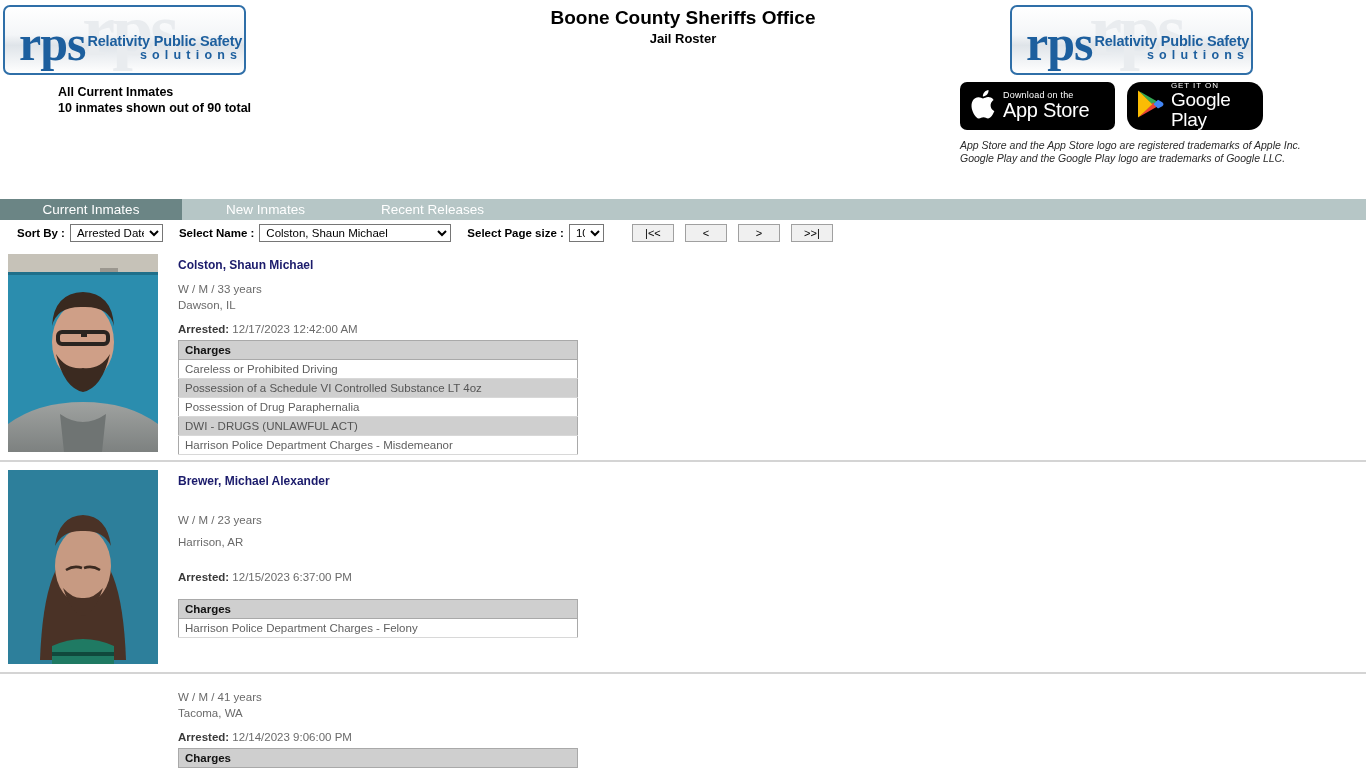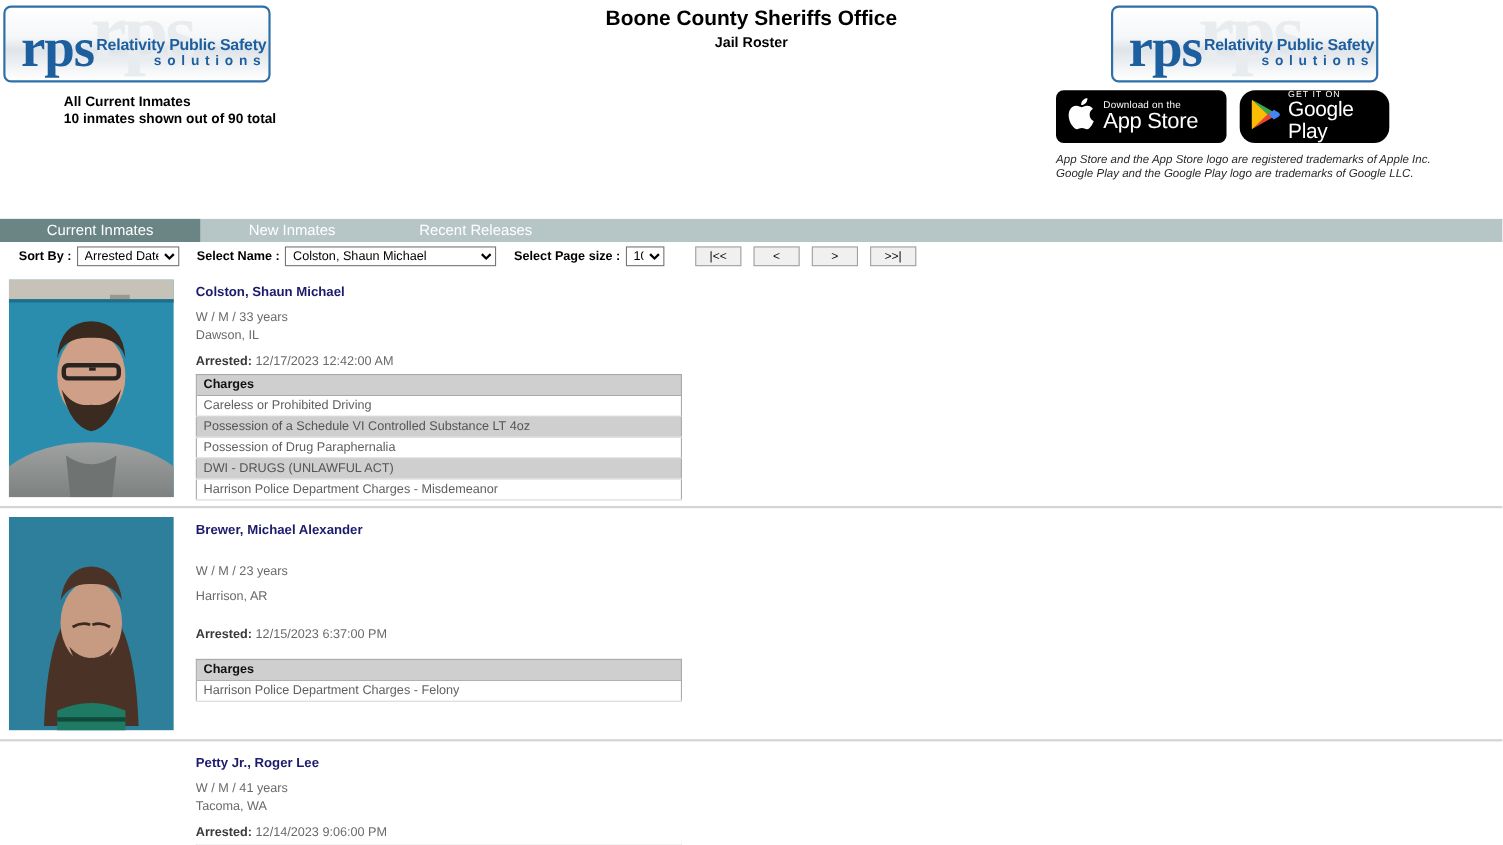--- a/index.html
+++ b/index.html
@@ -265,21 +265,21 @@
     color: #6a6a6a;
     line-height: 1.42;
   }
   .demo.loose { line-height: 1.9; }
   .arrested {
     font-size: 11.5px;
     color: #6a6a6a;
   }
   .arrested b { color: #3a3a3a; }
   .charges-table {
-    width: 442px;
+    width: 400px;
     border-collapse: collapse;
     border: 1px solid #a9a9a9;
     margin-top: 5px;
     table-layout: fixed;
   }
   .charges-table th {
     background: #cfcfcf;
     color: #111111;
     font-size: 11.5px;
     font-weight: bold;
@@ -497,21 +497,20 @@
               <td>Harrison Police Department Charges - Felony</td>
             </tr>
         </tbody>
       </table>
     </div>
   </div>
 
   <div class="record">
     <div class="photo-cell"></div>
     <div class="info-cell">
-      <div class="inmate-name">Petty Jr., Roger Lee</div>
       <div class="gap-sm"></div>
       <div class="demo">W / M / 41 years</div>
       <div class="demo">Tacoma, WA</div>
       <div class="gap-sm"></div>
       <div class="arrested">
         <b>Arrested:</b>
         <span>12/14/2023 9:06:00 PM</span>
       </div>
       <table class="charges-table">
         <thead>

